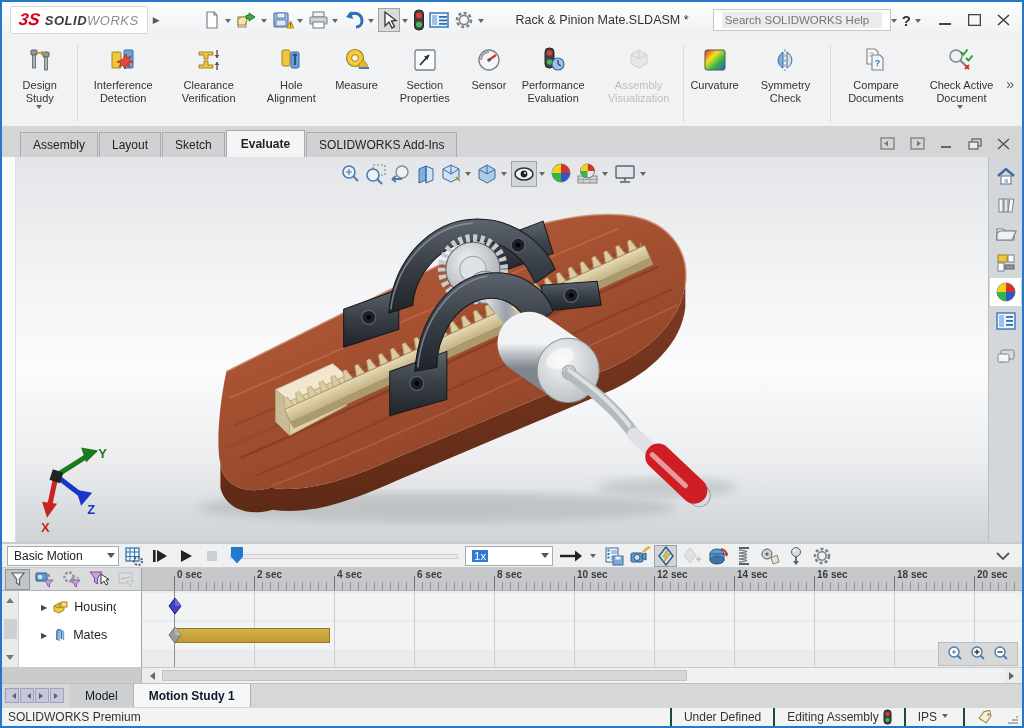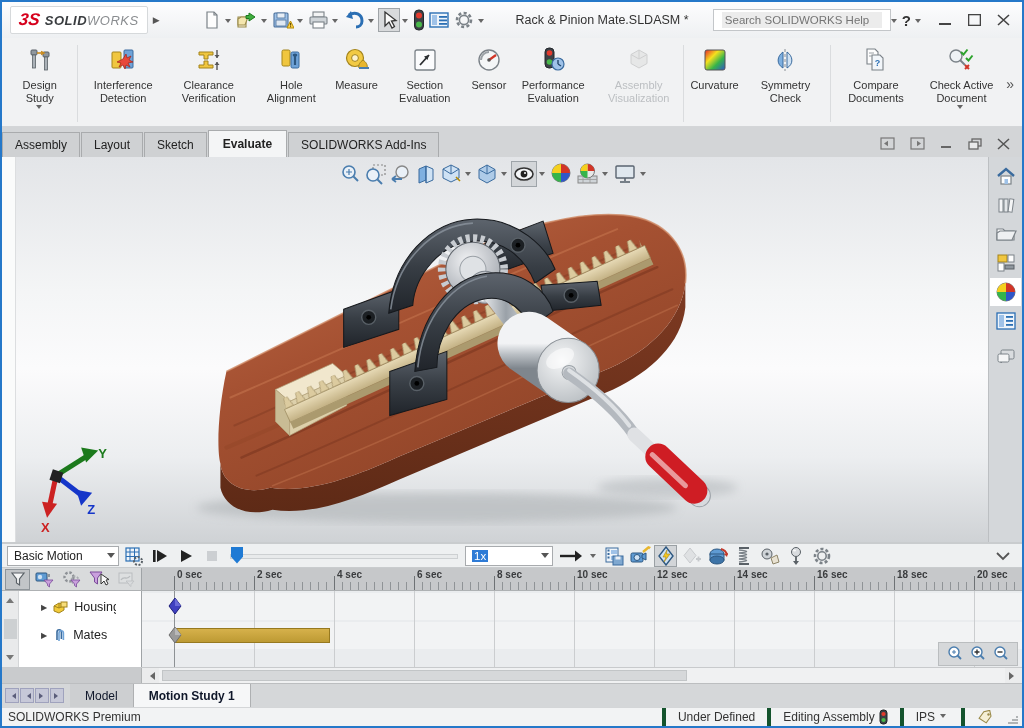--- a/index.html
+++ b/index.html
@@ -27,21 +27,21 @@
   .ribbon{height:89px;flex:none;display:flex;align-items:stretch;background:#f1f2f3;border-bottom:1px solid #d4d6d8;padding:3px 2px 0}
   .rb-item{display:flex;flex-direction:column;align-items:center;padding:3px 4px 1px;text-align:center}
   .rb-ico{height:32px;display:flex;align-items:center;justify-content:center}
   .rb-label{font-size:11px;line-height:12.5px;color:#333;margin-top:3px;max-width:80px}
   .rb-item.disabled .rb-label{color:#bcbfc2}
   .rb-item.disabled svg{opacity:.35;filter:grayscale(1)}
   .rb-sep{width:1px;background:#dadcde;margin:4px 2px}
   .rb-overflow{margin-left:auto;align-self:center;color:#555;font-size:14px;padding:0 6px 0 2px}
 
   
-  .tabrow{height:30px;flex:none;display:flex;align-items:flex-end;background:#d3d5d7;padding-left:0}
+  .tabrow{height:30px;flex:none;display:flex;align-items:flex-end;background:#d3d5d7;padding-left:18px}
   .ctab{font-size:12px;color:#222;background:#cfd1d3;border:1px solid #a9abad;border-bottom:none;padding:5px 12px;margin-right:1px;white-space:nowrap}
   .ctab.active{background:#f4f5f6;font-weight:bold;padding:6px 14px}
   .docctrl{margin-left:auto;display:flex;align-items:center;gap:15px;padding:0 12px 7px 0}
 
   
   .main{flex:none;height:385px;display:flex;background:#fff;min-height:0}
   .left-strip{width:14px;flex:none;background:#fafbfb;border-right:1px solid #dcdee0}
   .viewport{flex:1;position:relative;background:linear-gradient(180deg,#e3e5e8 0%,#f4f5f6 35%,#fbfbfc 55%,#eceef0 78%,#cfd2d5 100%);overflow:hidden}
   .scene{position:absolute;inset:0}
   .hud{position:absolute;top:3px;left:323px;display:flex;align-items:center;gap:1px}
@@ -103,21 +103,21 @@
 
   
   .btabs{height:24px;flex:none;display:flex;align-items:stretch;background:#d5d7d9;border-top:1px solid #bcbec0}
   .navcluster{display:flex;align-items:center;gap:1px;padding:0 6px 0 3px}
   .nbtn{width:14px;height:15px;background:#c6c8d8;border:1px solid #9fa2bd;display:flex;align-items:center;justify-content:center}
   .nbtn i{width:0;height:0;border:3px solid transparent;display:block}
   .btab{display:flex;align-items:center;padding:0 15px;font-size:12px;background:#cdcfd1;border-right:1px solid #aeb0b2;color:#0f172a;white-space:nowrap}
   .btab.active{background:#f6f7f8;font-weight:bold}
   .statusbar{height:19px;flex:none;display:flex;align-items:center;background:#f2f3f4;border-top:1px solid #d4d6d8;font-size:12px;color:#333;padding-left:6px}
   .st-right{margin-left:auto;display:flex;align-items:center;height:100%}
-  .st-cell{padding:0 12px;border-left:4px solid #14532d;display:flex;align-items:center;gap:4px;height:100%;white-space:nowrap}
+  .st-cell{padding:0 12px;border-left:2px solid #14532d;display:flex;align-items:center;gap:4px;height:100%;white-space:nowrap}
   .grip{display:flex;flex-direction:column;gap:1px;margin:0 4px 2px 2px;align-self:flex-end}
   .grip span{display:block;width:9px;height:1px}
 </style>
 </head>
 <body>
 
 <div class="win">
 
   <div class="titlebar">
     <div class="logo-box">
@@ -292,21 +292,21 @@
       <span class="rb-label">Measure</span>
     </div>
     <div class="rb-item">
       <span class="rb-ico">
           <svg width="28" height="28" viewBox="0 0 28 28">
             <rect x="4" y="4" width="20" height="20" rx="2" fill="#fbfcfd" stroke="#7b8288" stroke-width="1.3"></rect>
             <path d="M9,19 L18,9" stroke="#2b2e31" stroke-width="1.8"></path>
             <path d="M18,9 l-5,1.5 3.5,3.5 z" fill="#2b2e31"></path>
           </svg>
         </span>
-      <span class="rb-label">Section Evaluation</span>
+      <span class="rb-label">Section Properties</span>
     </div>
     <div class="rb-item">
       <span class="rb-ico">
           <svg width="28" height="28" viewBox="0 0 28 28">
             <circle cx="14" cy="14" r="10" fill="#f4f6f7" stroke="#7b8288" stroke-width="1.4"></circle>
             <path d="M6,14 a8,8 0 0 1 8,-8" fill="none" stroke="#9aa0a5" stroke-width="2"></path>
             <line x1="14" y1="14" x2="21" y2="9" stroke="#d23527" stroke-width="2.2"></line>
             <circle cx="14" cy="14" r="1.8" fill="#555"></circle>
           </svg>
         </span>

